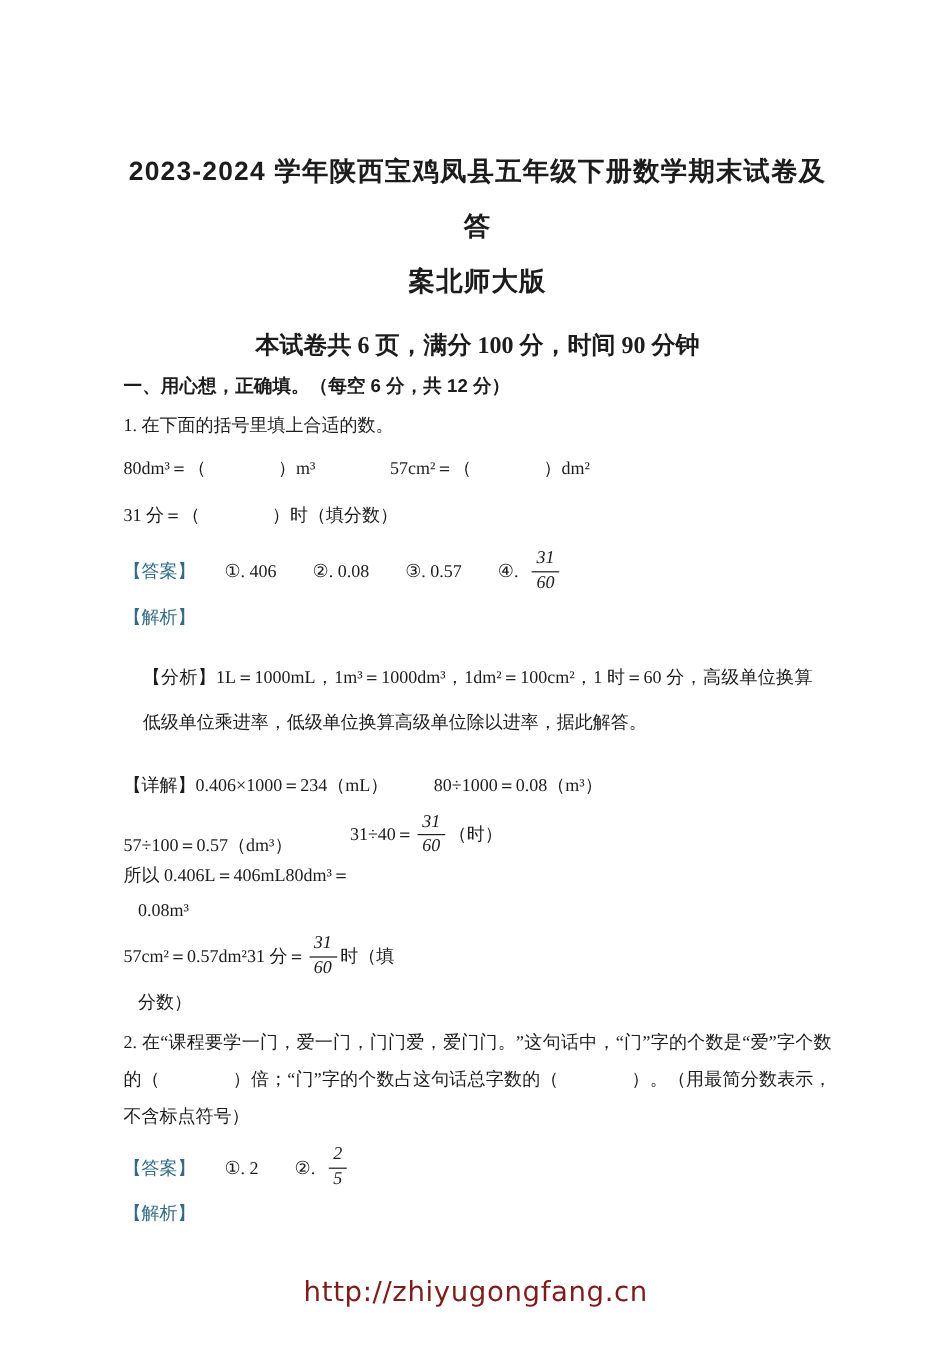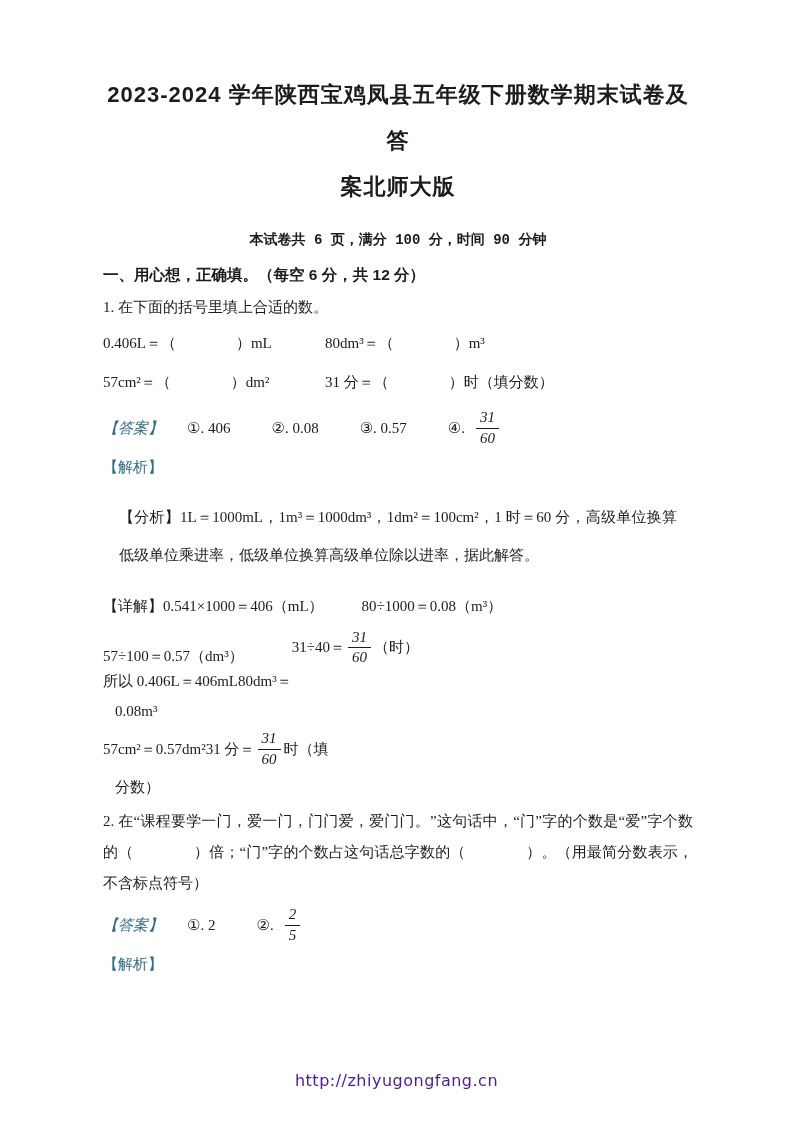--- a/index.html
+++ b/index.html
@@ -7,38 +7,38 @@
     width: 793px; height: 1122px;
     background: #ffffff;
     color: #1c1c1c;
     font-family: "Liberation Serif", "DejaVu Serif", serif;
     font-size: 15px;
     overflow: hidden;
     position: relative;
   }
   .page {
     box-sizing: border-box;
-    padding: 72px 100px 0 103px;
+    padding: 120px 100px 0 103px;
     width: 793px; height: 1122px;
     position: relative;
   }
   .title {
     text-align: center;
     font-family: "Liberation Sans", "DejaVu Sans", sans-serif;
     font-weight: 700;
     font-size: 22px;
     line-height: 46px;
     letter-spacing: 1px;
   }
   .exam-info {
     margin-top: 18px;
     text-align: center;
-    font-family: Liberation Mono, monospace;
+    font-family: Liberation Serif, serif;
     font-weight: 700;
-    font-size: 14px;
+    font-size: 20px;
     line-height: 24px;
   }
   .section-heading {
     margin-top: 10px;
     font-family: "Liberation Sans", "DejaVu Sans", sans-serif;
     font-weight: 700;
     font-size: 15.5px;
     line-height: 26px;
   }
   .stem { margin-top: 4px; line-height: 30px; }
@@ -48,22 +48,22 @@
     grid-template-columns: 222px 1fr;
     row-gap: 0;
   }
   .blank-grid span { line-height: 39px; white-space: nowrap; }
   .answer-row {
     margin-top: 2px;
     display: flex;
     align-items: center;
     height: 48px;
   }
-  .answer-row .lbl { margin-right: 24px; font-style: italic; }
-  .answer-row .itm { margin-right: 41px; }
+  .answer-row .lbl { margin-right: 24px; }
+  .answer-row .itm { margin-right: 30px; }
   .item-frac { display: inline-flex; align-items: center; }
   .item-frac .pre { margin-right: 8px; }
   .blue { color: #336b87; }
   .label-line { line-height: 30px; }
   .para { margin: 16px; line-height: 38px; text-align: justify; }
   .para2 { margin: 0; line-height: 30px; text-align: justify; }
   .frac {
     display: inline-flex;
     flex-direction: column;
     align-items: center;
@@ -89,43 +89,42 @@
   .plain-line { height: 30px; display: flex; align-items: center; margin-left: 12px; }
   .br2 { height: 46px; }
   .with-frac { display: inline-flex; align-items: center; }
   .q2-stem { margin: 4px 0 0 0; line-height: 31px; text-align: justify; }
   .footer {
     position: absolute;
     left: 0; right: 0;
     bottom: 32px;
     text-align: center;
     font-family: "DejaVu Sans", "Liberation Sans", sans-serif;
-    font-size: 16px;
-    color: #4c1d95;
+    font-size: 23px;
+    color: #7f1d1d;
     letter-spacing: 0.5px;
   }
 </style>
 </head>
 <body>
 
 <div class="page">
 
   <div class="title">
     <div>2023-2024 学年陕西宝鸡凤县五年级下册数学期末试卷及答</div>
     <div>案北师大版</div>
   </div>
 
   <div class="exam-info">本试卷共 6 页，满分 100 分，时间 90 分钟</div>
 
   <div class="section-heading">一、用心想，正确填。（每空 6 分，共 12 分）</div>
 
   <div class="stem">1. 在下面的括号里填上合适的数。</div>
 
   <div class="blank-grid">
-    <span>0.406L＝（　　　　）mL</span>
     <span>80dm³＝（　　　　）m³</span>
     <span>57cm²＝（　　　　）dm²</span>
     <span>31 分＝（　　　　）时（填分数）</span>
   </div>
 
   <div class="answer-row">
     <span class="blue lbl">【答案】</span>
     <span class="itm">①. 406</span>
     <span class="itm">②. 0.08</span>
     <span class="itm">③. 0.57</span>
@@ -136,21 +135,21 @@
         <span class="fden">60</span>
       </span>
     </span>
   </div>
 
   <div class="blue label-line">【解析】</div>
 
   <p class="para">【分析】1L＝1000mL，1m³＝1000dm³，1dm²＝100cm²，1 时＝60 分，高级单位换算低级单位乘进率，低级单位换算高级单位除以进率，据此解答。</p>
 
   <div class="detail-row dr1">
-    <span>【详解】0.541×1000＝406（mL）</span>
+    <span>【详解】0.406×1000＝234（mL）</span>
     <span class="right">80÷1000＝0.08（m³）</span>
   </div>
 
   <div class="detail-row dr2">
     <span>57÷100＝0.57（dm³）</span>
     <span class="right with-frac">
       <span>31÷40＝</span>
       <span class="frac">
         <span class="fnum">31</span>
         <span class="fden">60</span>

